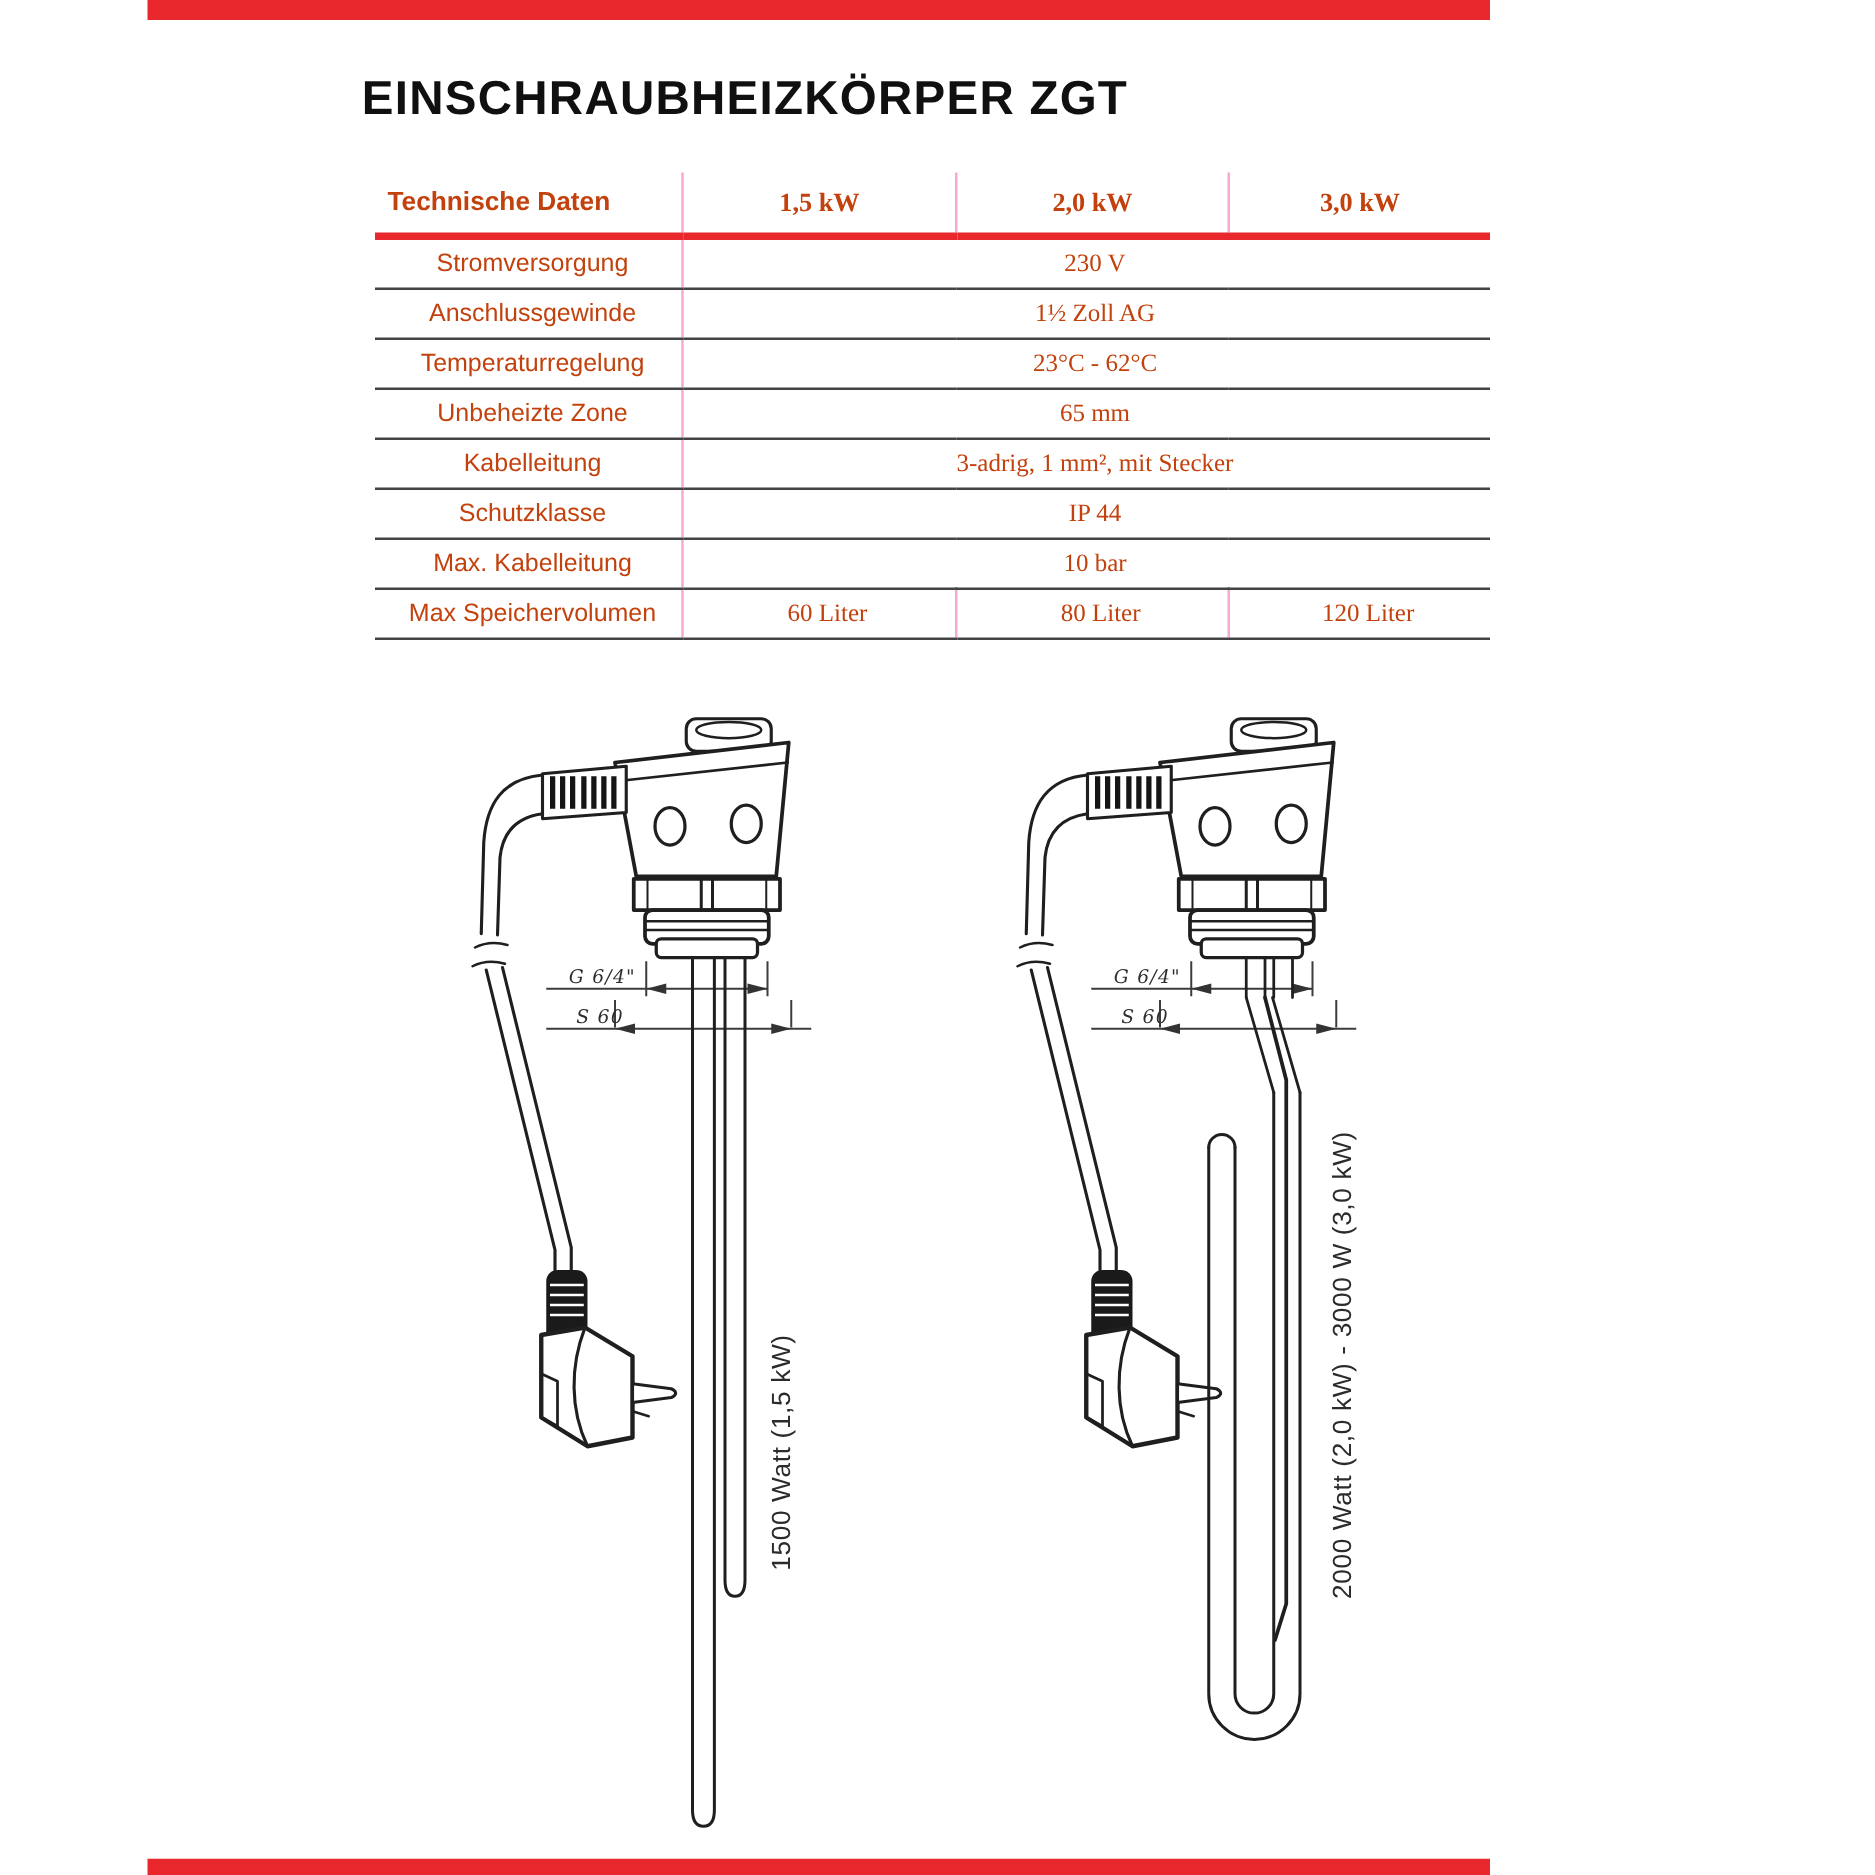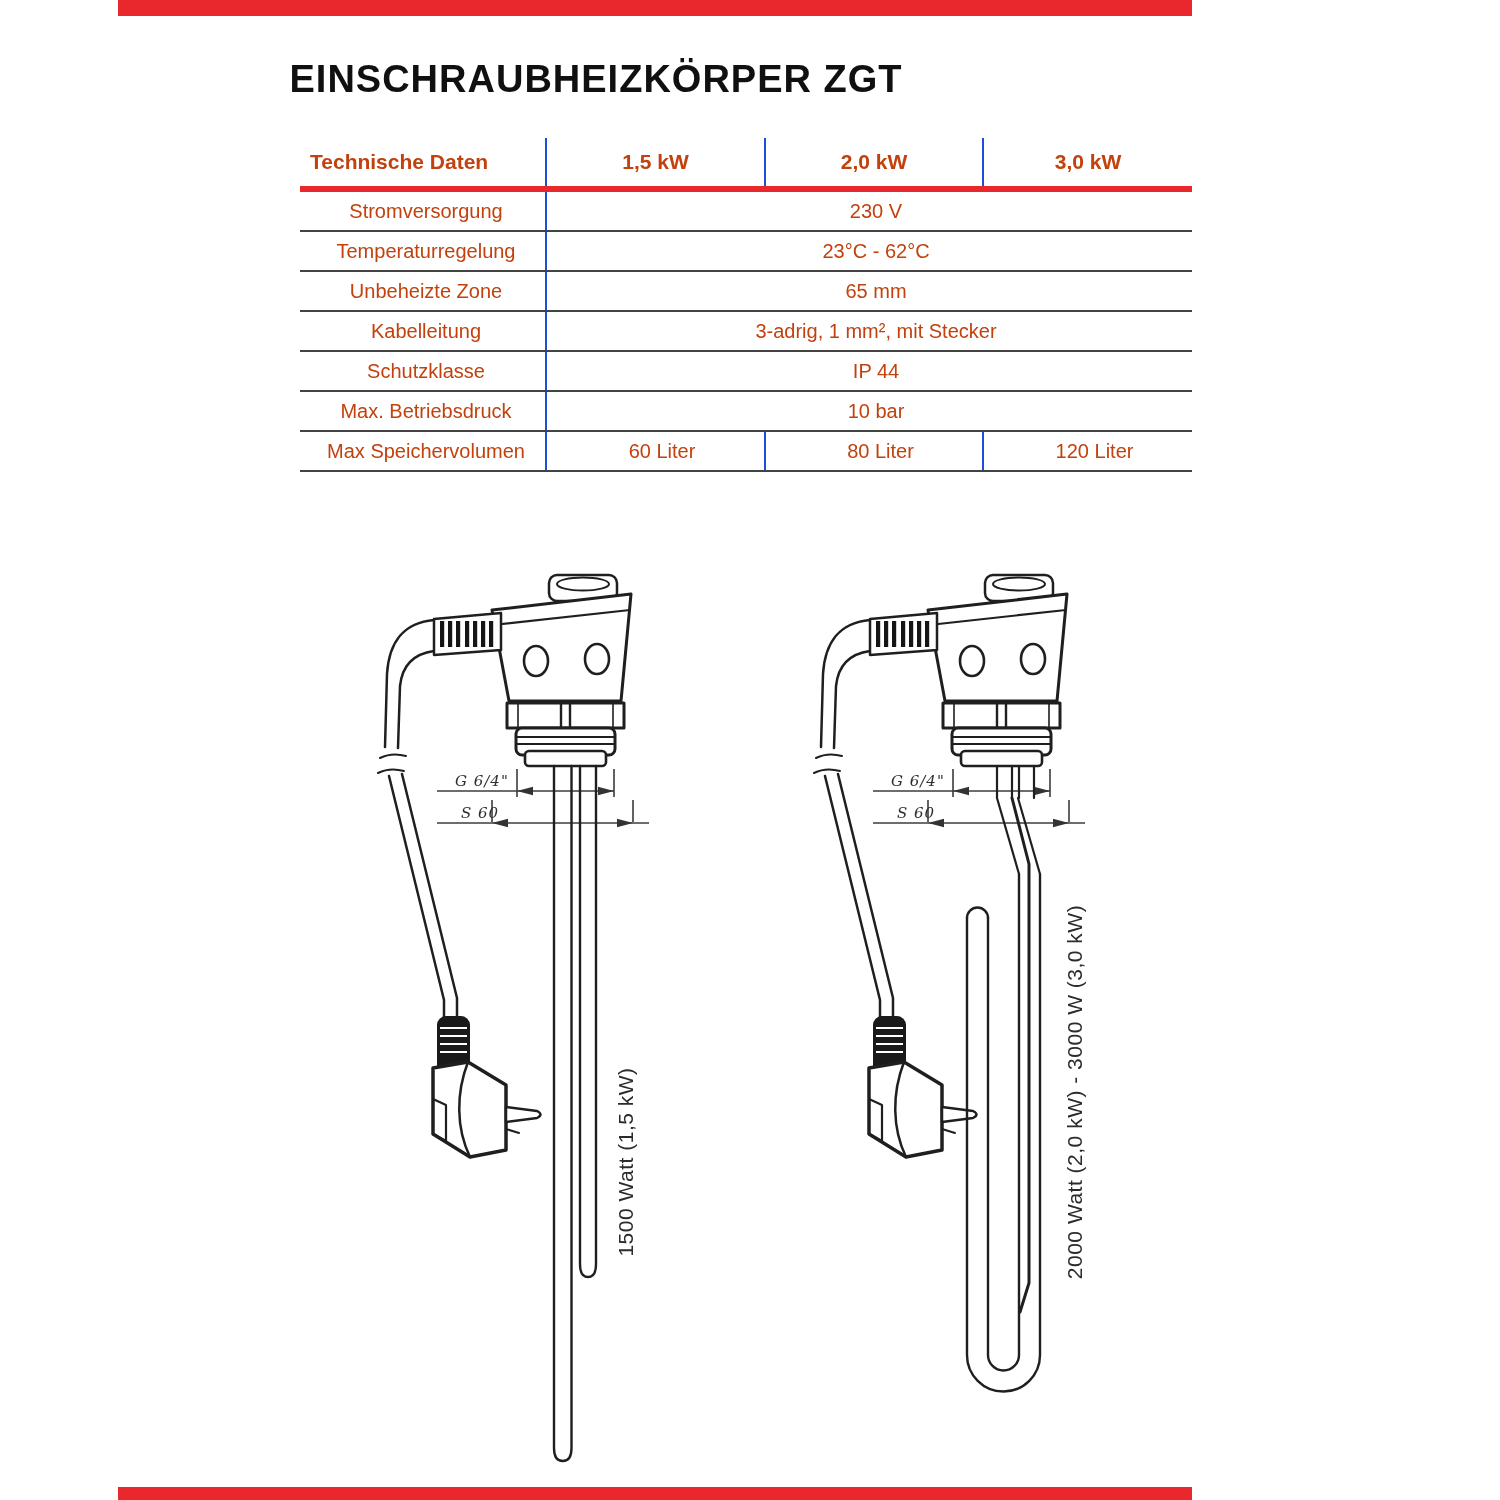--- a/index.html
+++ b/index.html
@@ -11,21 +11,21 @@
   h1.title{position:absolute;top:58px;left:0;width:100%;margin:0;text-align:center;
            font-size:38px;font-weight:bold;letter-spacing:1px;color:#101010;}
   table.spec{position:absolute;left:300px;top:138px;width:892px;border-collapse:collapse;
              table-layout:fixed;color:#c2410c;}
   table.spec th{height:46px;font-size:21px;font-weight:bold;vertical-align:middle;
                 border-bottom:6px solid #e8282d;}
   table.spec th.lbl{text-align:left;padding-left:10px;}
   table.spec td{height:36px;font-size:20px;font-weight:normal;text-align:center;
                 vertical-align:middle;border-bottom:2px solid #434343;padding-left:14px;}
   table.spec td.lbl{text-align:center;padding-left:8px;}
-  .vsep{border-left:2px solid #1d4ed8;}
+  .vsep{border-left:2px solid #f9a8d4;font-family:Liberation Serif, serif;}
   svg.draw{position:absolute;left:0;top:0;width:1500px;height:1500px;}
   svg.draw path, svg.draw rect, svg.draw ellipse, svg.draw line{vector-effect:none;}
   .ink{stroke:#1f1f1f;fill:none;stroke-linecap:round;stroke-linejoin:round;}
   .inkf{stroke:#1f1f1f;fill:#ffffff;stroke-linejoin:round;}
   .dim{stroke:#3c3c3c;fill:none;stroke-width:1.6;}
   .dimf{fill:#333333;stroke:none;}
   .dim-text{font-family:"DejaVu Serif",serif;font-style:italic;font-size:15px;
             fill:#2e2e2e;letter-spacing:1px;}
   .vlabel{position:absolute;transform:translate(-50%,-50%) rotate(-90deg);
           white-space:nowrap;font-size:21px;color:#2b2b2b;letter-spacing:0.5px;}
@@ -54,37 +54,41 @@
         <th class="vsep">2,0 kW</th>
         <th class="vsep">3,0 kW</th>
       </tr>
     </thead>
     <tbody>
       <tr>
         <td class="lbl">Stromversorgung</td>
         <td class="vsep" colspan="3">230 V</td>
       </tr>
       <tr>
+        <td class="lbl">Anschlussgewinde</td>
+        <td class="vsep" colspan="3">1½ Zoll AG</td>
+      </tr>
+      <tr>
         <td class="lbl">Temperaturregelung</td>
         <td class="vsep" colspan="3">23°C - 62°C</td>
       </tr>
       <tr>
         <td class="lbl">Unbeheizte Zone</td>
         <td class="vsep" colspan="3">65 mm</td>
       </tr>
       <tr>
         <td class="lbl">Kabelleitung</td>
         <td class="vsep" colspan="3">3-adrig, 1 mm², mit Stecker</td>
       </tr>
       <tr>
         <td class="lbl">Schutzklasse</td>
         <td class="vsep" colspan="3">IP 44</td>
       </tr>
       <tr>
-        <td class="lbl">Max. Betriebsdruck</td>
+        <td class="lbl">Max. Kabelleitung</td>
         <td class="vsep" colspan="3">10 bar</td>
       </tr>
       <tr>
         <td class="lbl">Max Speichervolumen</td>
         <td class="vsep">60 Liter</td>
         <td class="vsep">80 Liter</td>
         <td class="vsep">120 Liter</td>
       </tr>
     </tbody>
   </table>

